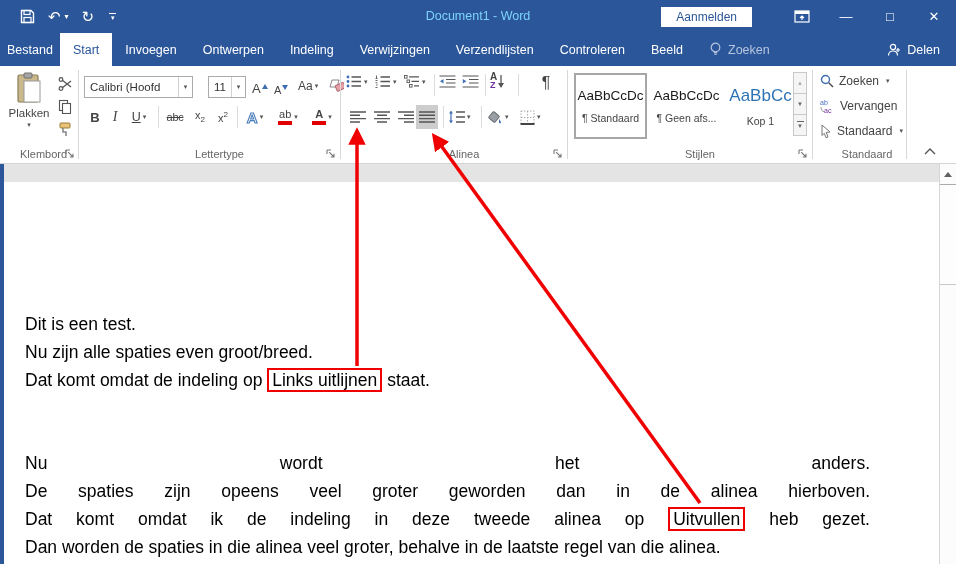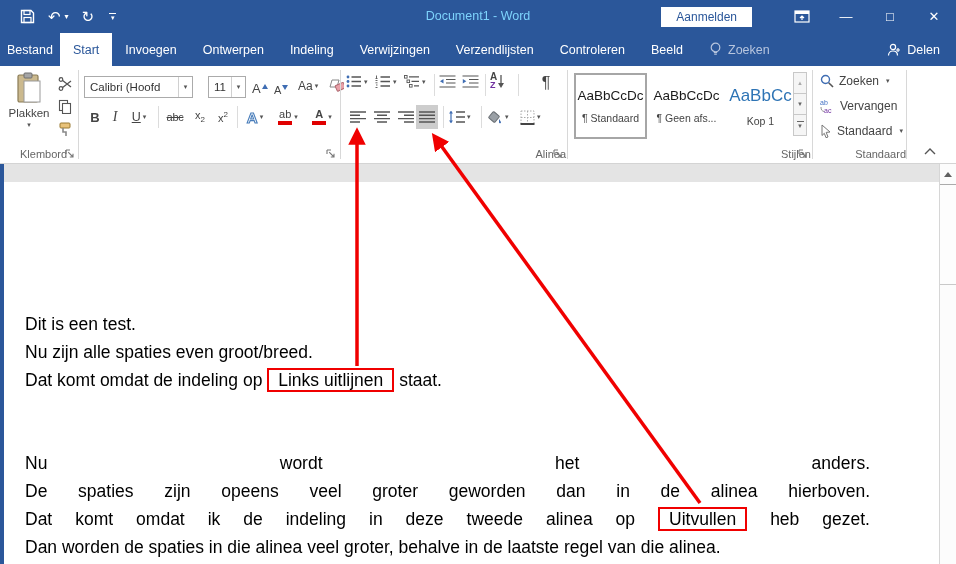--- a/index.html
+++ b/index.html
@@ -25,21 +25,21 @@
   .tabrow{ position:absolute; left:0; top:33px; width:956px; height:33px; background:#2b579a; display:flex; align-items:stretch; font-size:12.5px; }
   .tab{ color:#fff; padding:0 13px; display:flex; align-items:center; }
   .tab.first{ padding:0 7px; }
   .tab.active{ background:#fff; color:#2b579a; }
   .tab-search{ color:#b7c5de; display:flex; align-items:center; gap:6px; padding:0 13px; }
   .tab-share{ margin-left:auto; color:#fff; display:flex; align-items:center; gap:6px; padding:0 16px; }
   
   .ribbon{ position:absolute; left:0; top:66px; width:956px; height:98px; background:#fff; border-bottom:1px solid #d4d4d4; font-size:11px; color:#444;}
   .rgroup{ position:absolute; top:0; height:97px; }
   .gsep{ position:absolute; top:4px; height:89px; width:1px; background:#d8d8d8; }
-  .glabel{ position:absolute; bottom:3px; left:0; right:0; text-align:right; font-size:11px; color:#666;padding-left:20px; }
+  .glabel{ position:absolute; bottom:3px; left:0; right:0; text-align:center; font-size:11px; color:#666;padding-left:20px; }
   .launcher{ position:absolute; bottom:4px; right:3px; width:10px; height:10px; }
   .rbtn{ display:flex; align-items:center; justify-content:center; }
   .dd{ font-size:7px; color:#555; margin-left:2px; }
   .vline{ position:absolute; width:1px; height:22px; background:#dcdcdc; }
   
   .paste-big{ position:absolute; left:6px; top:6px; width:46px; height:82px; display:flex; flex-direction:column; align-items:center; }
   .paste-label{ font-size:11.5px; color:#444; margin-top:3px;}
   .paste-dd{ font-size:7px; color:#555; margin-top:2px; }
   .minicol{ position:absolute; left:55px; top:9px; display:flex; flex-direction:column; gap:6px; }
   .minibtn{ width:20px; height:17px; display:flex; align-items:center; justify-content:center; }
@@ -86,21 +86,21 @@
   .grayband{ position:absolute; left:0; top:164px; width:939px; height:18px; background:#e4e4e4; }
   .page{ position:absolute; left:0; top:182px; width:939px; height:382px; background:#fff; }
   .bluestrip{ position:absolute; left:0; top:164px; width:4px; height:400px; background:#2b579a; }
   .scrollbar{ position:absolute; right:0; top:164px; width:17px; height:400px; background:#fcfcfc; border-left:1px solid #d6d6d6; }
   .sb-up{ height:21px; display:flex; align-items:center; justify-content:center; border-bottom:1px solid #ababab; }
   .sb-up .tri{ width:0;height:0;border-left:4px solid transparent;border-right:4px solid transparent;border-bottom:5px solid #606060; }
   .sb-thumb{ height:100px; border-bottom:1px solid #c9c9c9; background:#fdfdfd; }
   .docbody{ position:absolute; left:25px; top:310px; width:845px; font-family:"Liberation Sans","DejaVu Sans",sans-serif; font-size:17.5px; color:#000; line-height:28px; }
   .p2{ margin-top:55px; }
   .jline{ text-align:justify; text-align-last:justify; }
-  .redbox{ border:2.5px solid #f00000; padding:0 9px; }
+  .redbox{ border:2.5px solid #f00000; padding:0 3px; }
   .arrows{ position:absolute; left:0; top:0; width:956px; height:564px; z-index:40; pointer-events:none; }
   svg.icon{ display:block; }
 </style>
 </head>
 <body>
 
 <div class="window">
 
   <div class="titlebar">
     <div class="qat">
@@ -263,20 +263,21 @@
           </span>
           <span class="dd">▾</span>
         </div>
       <div class="row2btn" style="left:227px; width:30px;">
           <span class="clrstack">
             <span class="t">A</span>
             <span class="bar"></span>
           </span>
           <span class="dd">▾</span>
         </div>
+      <div class="glabel">Lettertype</div>
       <span class="launcher">
           <svg class="icon" width="10" height="10" viewBox="0 0 10 10">
             <path d="M1 1 H5 M1 1 V5 M3.2 3.2 L8 8 M8 4.8 V8 H4.8" stroke="#777" stroke-width="1.1" fill="none"></path>
           </svg>
         </span>
     </div>
     <div class="gsep" style="left:340px;"></div>
 
     <div class="rgroup" style="left:342px;width:224px;">
       <div class="rbtn" style="position:absolute;left:4px;top:9px;">

